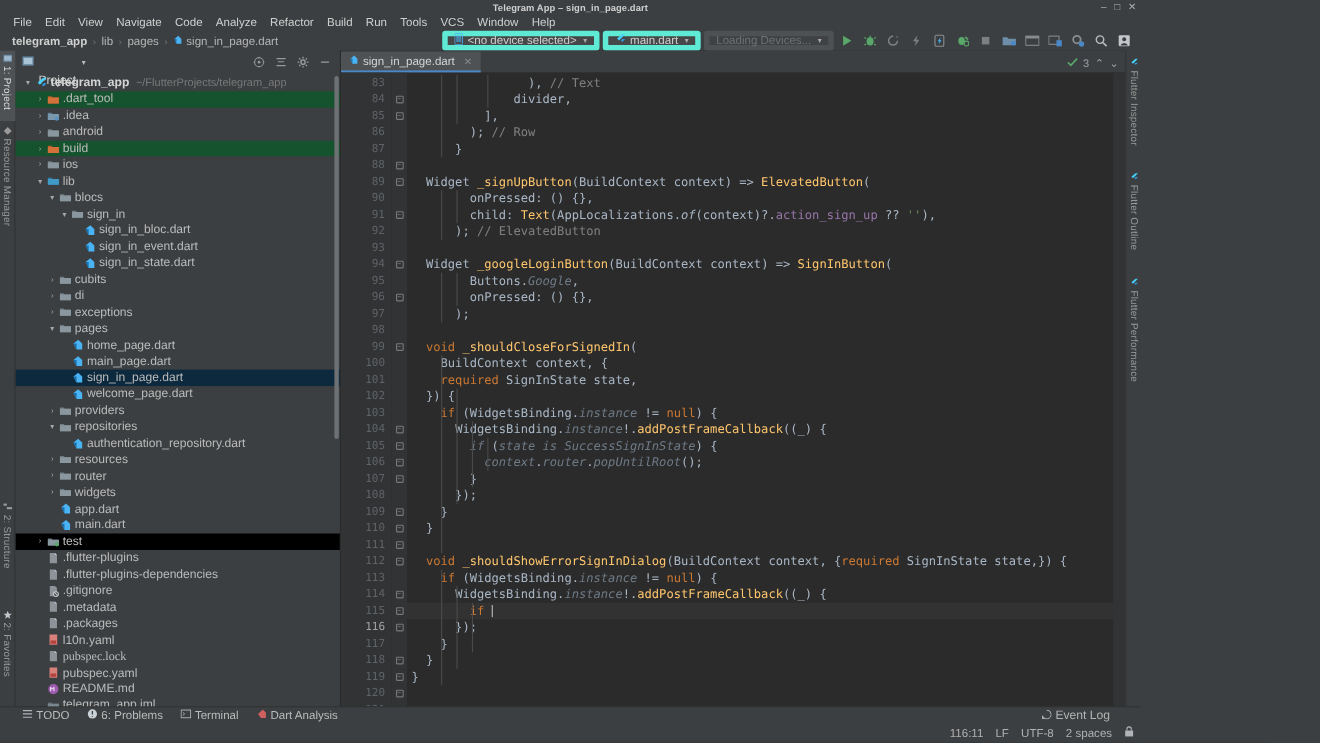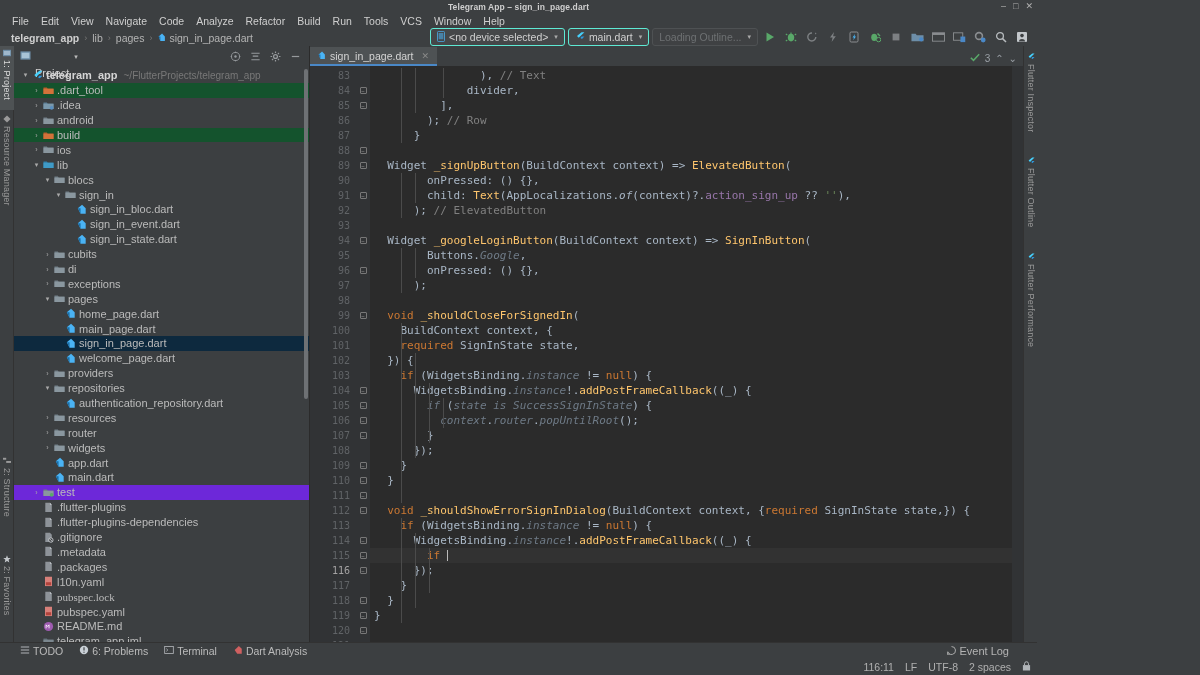--- a/index.html
+++ b/index.html
@@ -37,21 +37,21 @@
   .navbar .crumb.first { font-weight:bold; color:#cfcfcf;}
   .navbar .sep { color:#777; padding:0 2px; font-size:9px;}
   .navbar .dartfile { display:flex; align-items:center; gap:3px;}
 
   
   .toolbar {
     position:absolute; right:6px; top:27px; height:20px; display:flex; align-items:center; gap:3px;
   }
   .combo {
     display:flex; align-items:center; gap:4px; height:18px; padding:0 6px;
-    border:1px solid #5eead4; border-radius:3px; background:#454749;
+    border:5px solid #5eead4; border-radius:3px; background:#454749;
     font-size:10.5px; color:#d0d0d0; white-space:nowrap;
   }
   .combo.disabled { color:#6e7173; border-color:#4e5153; background:#3f4143;}
   .combo .caret { font-size:7px; color:#aaa; margin-left:2px;}
   .tbicon { width:18px; height:18px; display:flex; align-items:center; justify-content:center; border-radius:3px; }
   .tbicon svg { display:block; }
 
   
   .middle { flex:1 1 auto; display:flex; min-height:0; }
 
@@ -95,21 +95,21 @@
   }
   .row .arrow {
     width:11px; flex:0 0 11px; display:flex; align-items:center; justify-content:center;
     font-size:7px; color:#a9a9a9;
   }
   .row .ficon { width:13px; flex:0 0 13px; display:flex; align-items:center; justify-content:center; }
   .row .label { padding-left:2px; }
   .row .hint { color:#787878; padding-left:6px; font-size:10px;}
   .row.sel-blue { background:#0d293e; }
   .row.hl-orange { background:#14532d; }
-  .row.hl-green { background:#6d28d9; }
+  .row.hl-green { background:#000000; }
   .row.bold .label { font-weight:bold; color:#d4d4d4;}
 
   
   .tree-scroll { position:absolute; right:1px; top:2px; width:4px; height:330px; background:#6e7174; border-radius:2px;}
 
   
   .editor-area { flex:1 1 auto; display:flex; flex-direction:column; min-width:0; background:#2b2b2b; }
   .tabbar { height:20px; flex:0 0 20px; background:#3c3f41; display:flex; align-items:flex-end; position:relative;}
   .tab {
     height:19px; display:flex; align-items:center; gap:4px; padding:0 8px 0 7px;
@@ -234,21 +234,21 @@
       <span>
         <svg width="10" height="11" viewBox="0 0 16 16">
             <path d="M10.5 1 L15 1 L6 10 L3.2 7.2 Z" fill="#46d1fd"></path>
             <path d="M10.5 8 L15 8 L11.2 11.8 L8.6 10.4 Z" fill="#2e9ae0"></path>
           </svg>
       </span>
       <span>main.dart</span>
       <span class="caret">▾</span>
     </div>
     <div class="combo disabled">
-      <span>Loading Outline...</span>
+      <span>Loading Devices...</span>
       <span class="caret">▾</span>
     </div>
 
     <div class="tbicon">
       <svg width="12" height="12" viewBox="0 0 12 12">
           <path d="M2.5 1.5 L10 6 L2.5 10.5 Z" fill="#59a869"></path>
         </svg>
     </div>
     <div class="tbicon">
       <svg width="12" height="12" viewBox="0 0 12 12">

